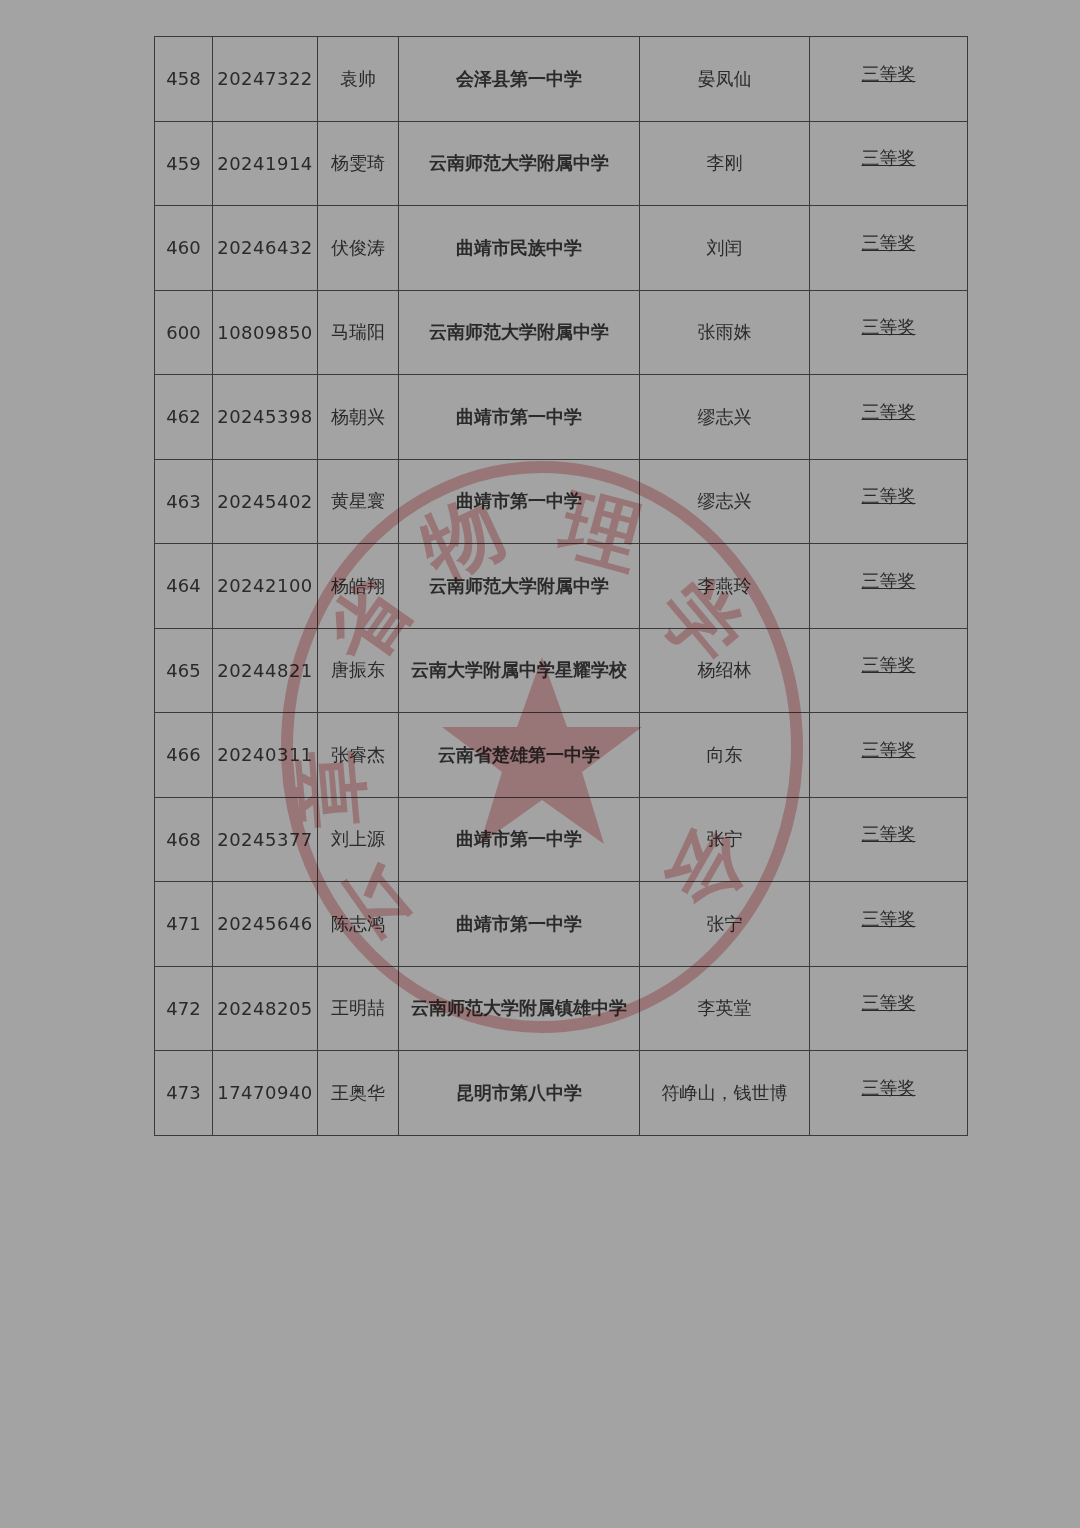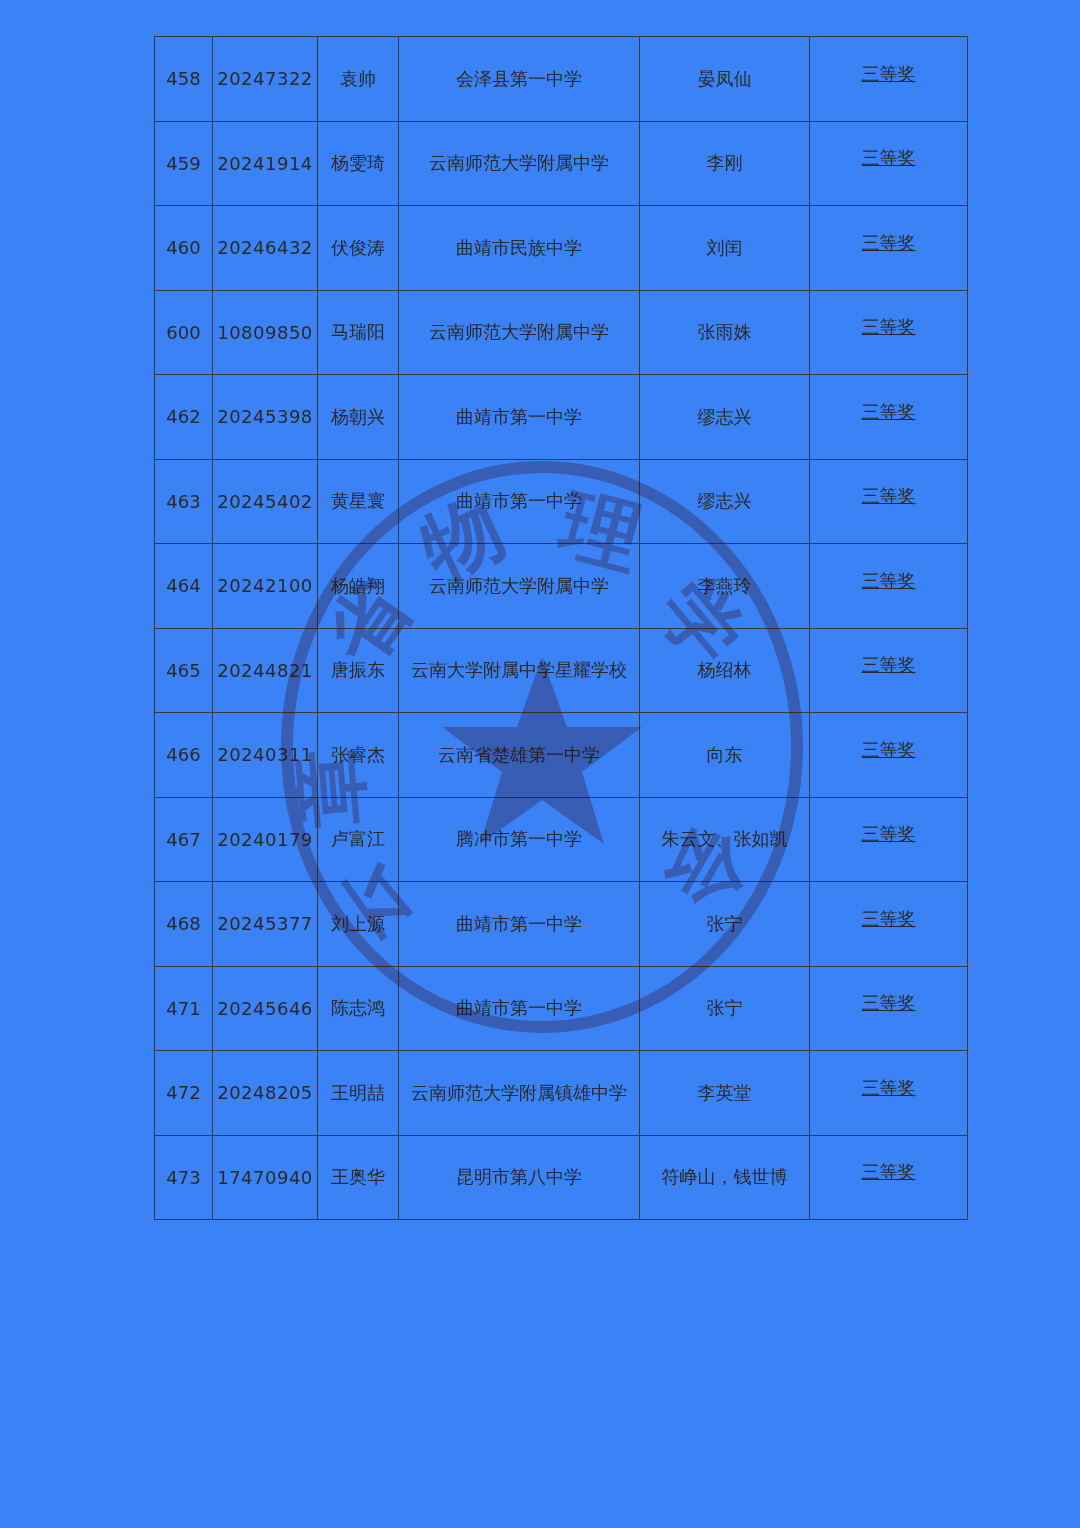--- a/index.html
+++ b/index.html
@@ -12,21 +12,21 @@
       height: 1528px;
       position: relative;
       overflow: hidden;
       font-family: "DejaVu Sans", "Liberation Sans", sans-serif;
       color: #2a2a2a;
     }
     .page {
       position: absolute;
       left: 0; top: 0;
       width: 1080px; height: 1528px;
-      background: #3b82f6;
+      background: #a3a3a3;
     }
     table.awards {
       position: absolute;
       left: 154px;
       top: 36px;
       border-collapse: collapse;
       table-layout: fixed;
       width: 814px;
       z-index: 1;
     }
@@ -37,21 +37,21 @@
       text-align: center;
       vertical-align: middle;
       font-size: 18px;
       white-space: nowrap;
       overflow: hidden;
       background: transparent;
     }
     td.c-idx { width: 57px; text-align: center; }
     td.c-id { width: 104px; letter-spacing: 0.5px; }
     td.c-name { width: 80px; font-family: Liberation Mono, monospace; }
-    td.c-school { width: 240px; }
+    td.c-school { width: 240px; font-weight: bold; }
     td.c-teacher { width: 169px; }
     td.c-award { width: 157px; }
     td.c-award span { position: relative; top: -5px; text-decoration: underline; }
     td.c-idx span { position: relative; left: 0px; }
 
     .seal {
       position: absolute;
       left: 272px;
       top: 452px;
       width: 540px;
@@ -136,28 +136,20 @@
         </tr>
         <tr>
           <td class="c-idx"><span>466</span></td>
           <td class="c-id"><span>20240311</span></td>
           <td class="c-name"><span>张睿杰</span></td>
           <td class="c-school"><span>云南省楚雄第一中学</span></td>
           <td class="c-teacher"><span>向东</span></td>
           <td class="c-award"><span>三等奖</span></td>
         </tr>
         <tr>
-          <td class="c-idx"><span>467</span></td>
-          <td class="c-id"><span>20240179</span></td>
-          <td class="c-name"><span>卢富江</span></td>
-          <td class="c-school"><span>腾冲市第一中学</span></td>
-          <td class="c-teacher"><span>朱云文、张如凯</span></td>
-          <td class="c-award"><span>三等奖</span></td>
-        </tr>
-        <tr>
           <td class="c-idx"><span>468</span></td>
           <td class="c-id"><span>20245377</span></td>
           <td class="c-name"><span>刘上源</span></td>
           <td class="c-school"><span>曲靖市第一中学</span></td>
           <td class="c-teacher"><span>张宁</span></td>
           <td class="c-award"><span>三等奖</span></td>
         </tr>
         <tr>
           <td class="c-idx"><span>471</span></td>
           <td class="c-id"><span>20245646</span></td>

